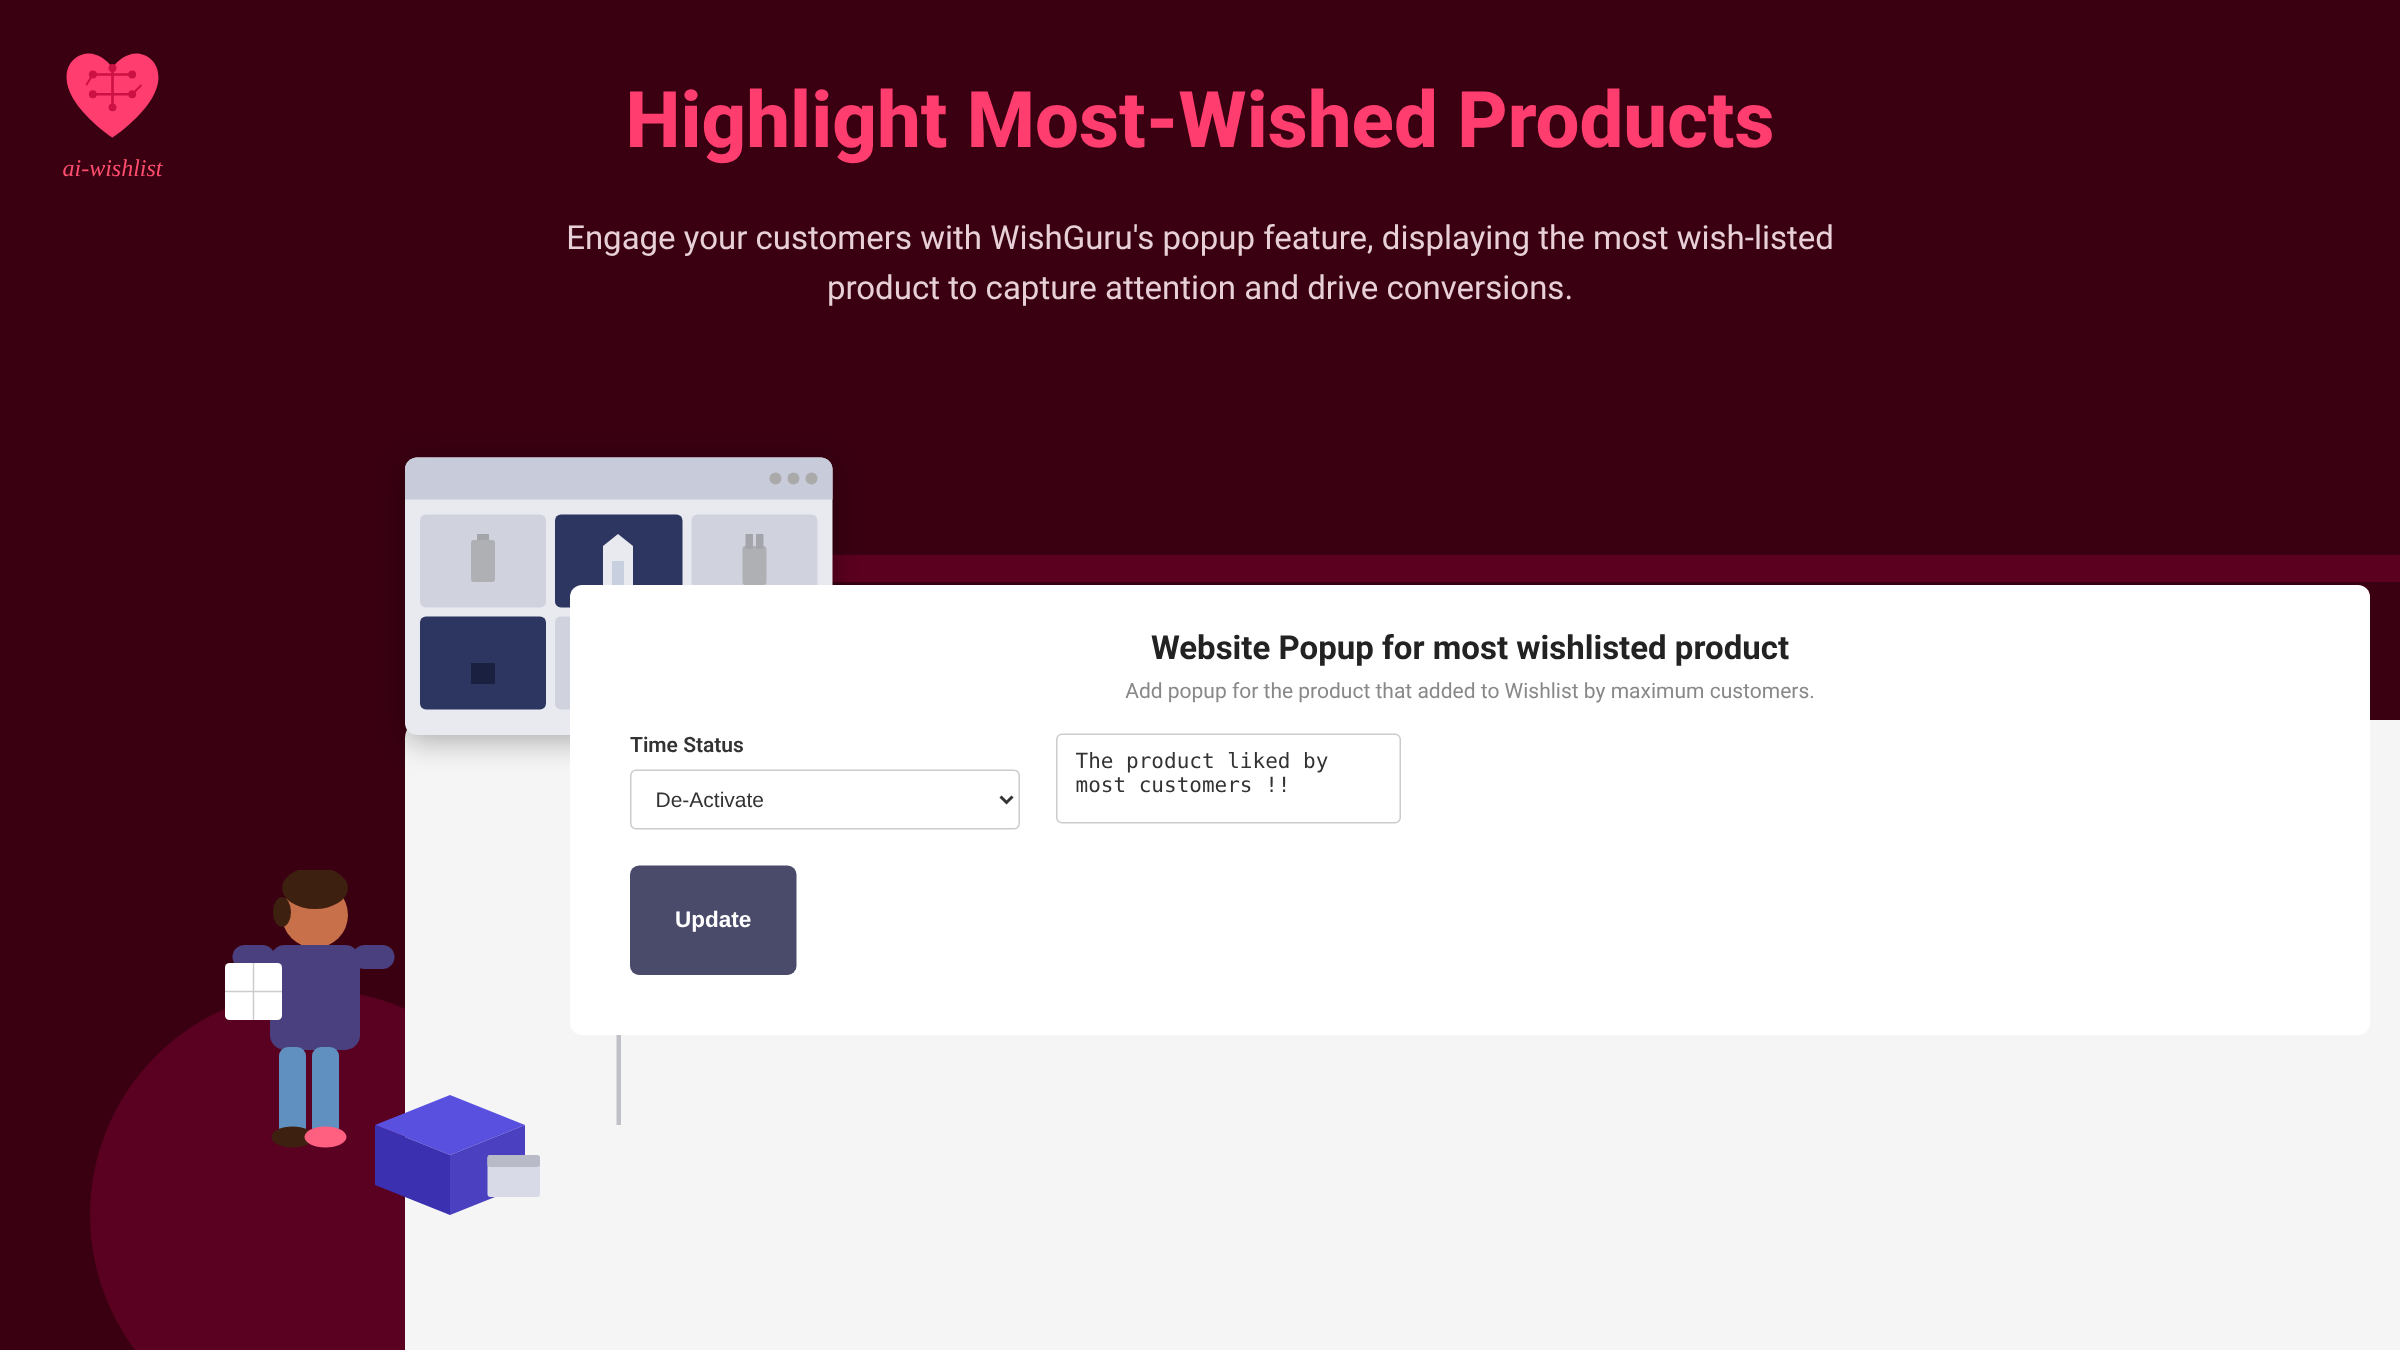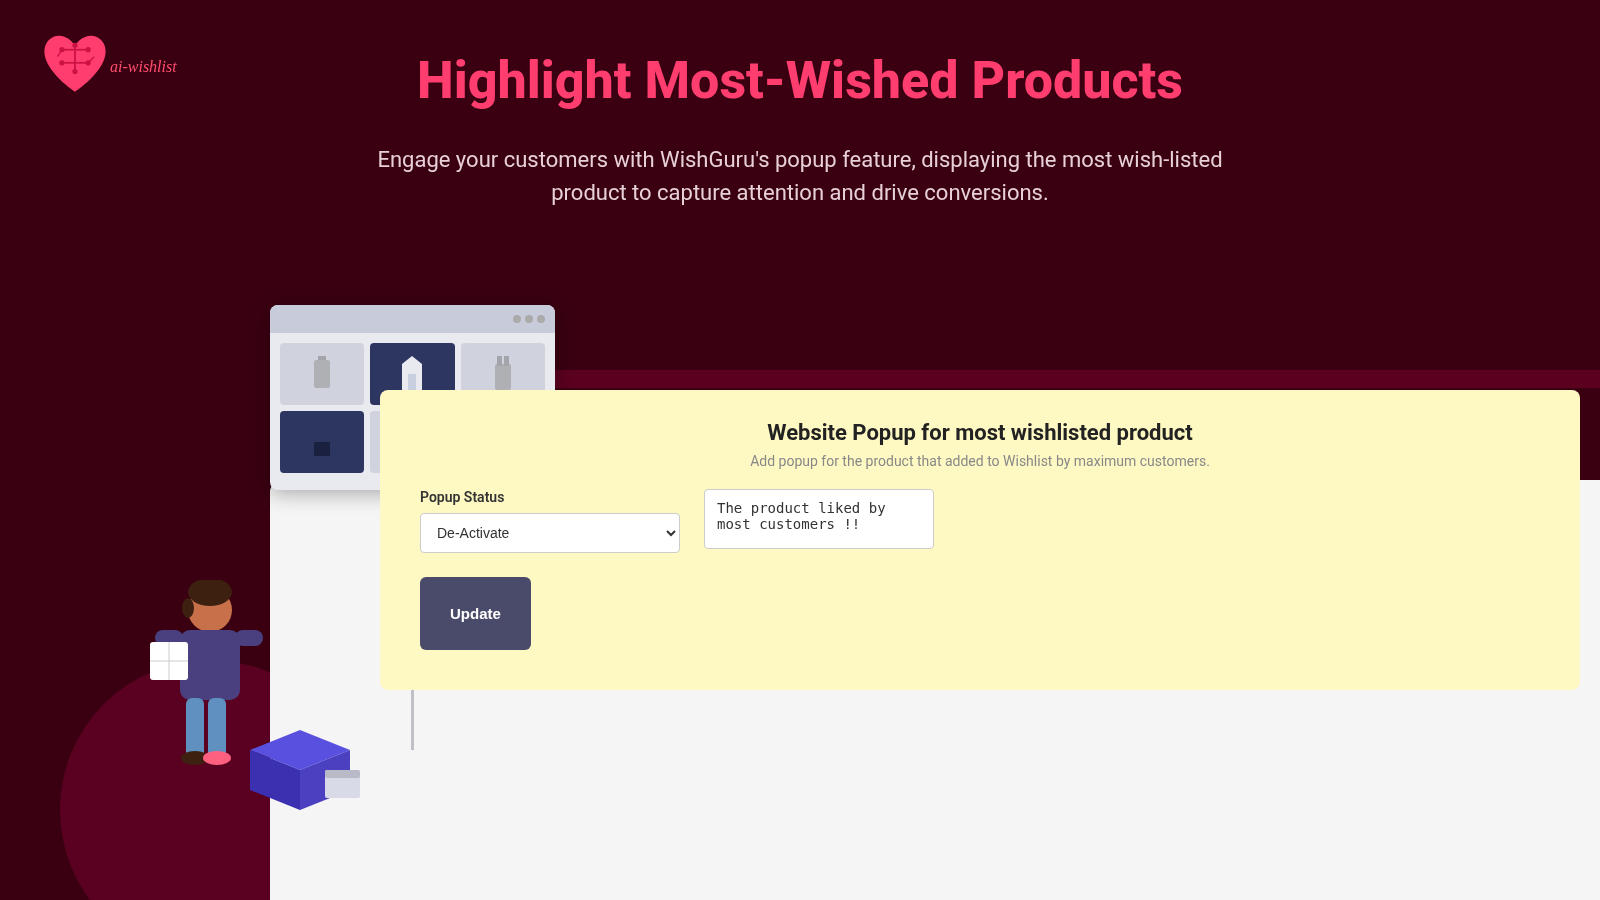--- a/index.html
+++ b/index.html
@@ -27,20 +27,21 @@
       z-index: 10;
       text-align: center;
       padding-top: 50px;
     }
 
     .logo-area {
       position: absolute;
       top: 30px;
       left: 40px;
       display: flex;
+      flex-direction: column;
       align-items: center;
     }
 
     .logo-heart {
       width: 70px;
       height: 70px;
     }
 
     .logo-text {
       color: #ff4d6d;
@@ -169,21 +170,21 @@
       z-index: 9;
     }
 
     
     .form-section {
       position: absolute;
       top: 390px;
       left: 380px;
       right: 20px;
       z-index: 10;
-      background: #fef9c3;
+      background: #ffffff;
       border-radius: 8px;
       padding: 30px 40px 40px;
     }
 
     .form-section-title {
       font-size: 22px;
       font-weight: 700;
       color: #222;
       text-align: center;
       margin-bottom: 8px;
@@ -403,21 +404,21 @@
 </svg>
 
 <div class="vert-line"></div>
 
 <div class="form-section">
   <h2 class="form-section-title">Website Popup for most wishlisted product</h2>
   <p class="form-section-desc">Add popup for the product that added to Wishlist by maximum customers.</p>
 
   <div class="form-row">
     <div class="form-group">
-      <label>Popup Status</label>
+      <label>Time Status</label>
       <select>
         <option>De-Activate</option>
         <option>Activate</option>
       </select>
     </div>
 
 
 
     <div class="form-group form-group-message">
       <textarea style="">The product liked by most customers !!</textarea>

